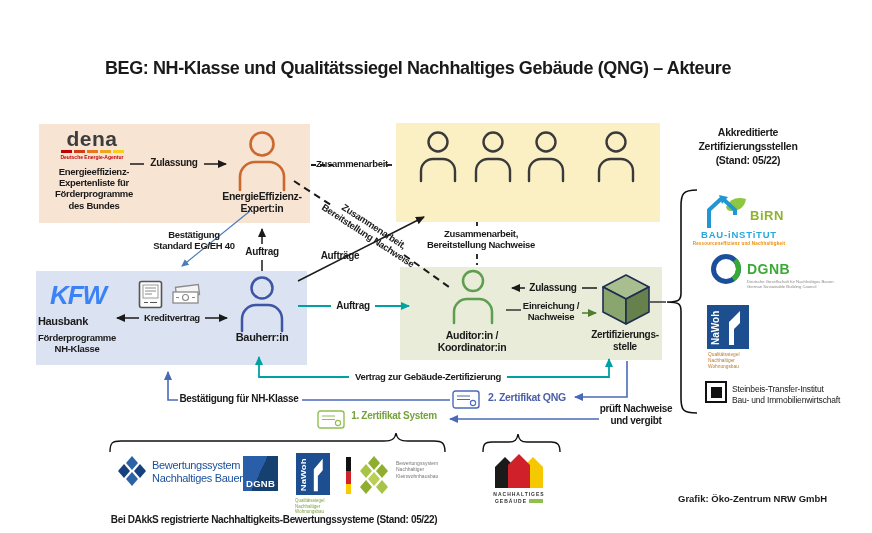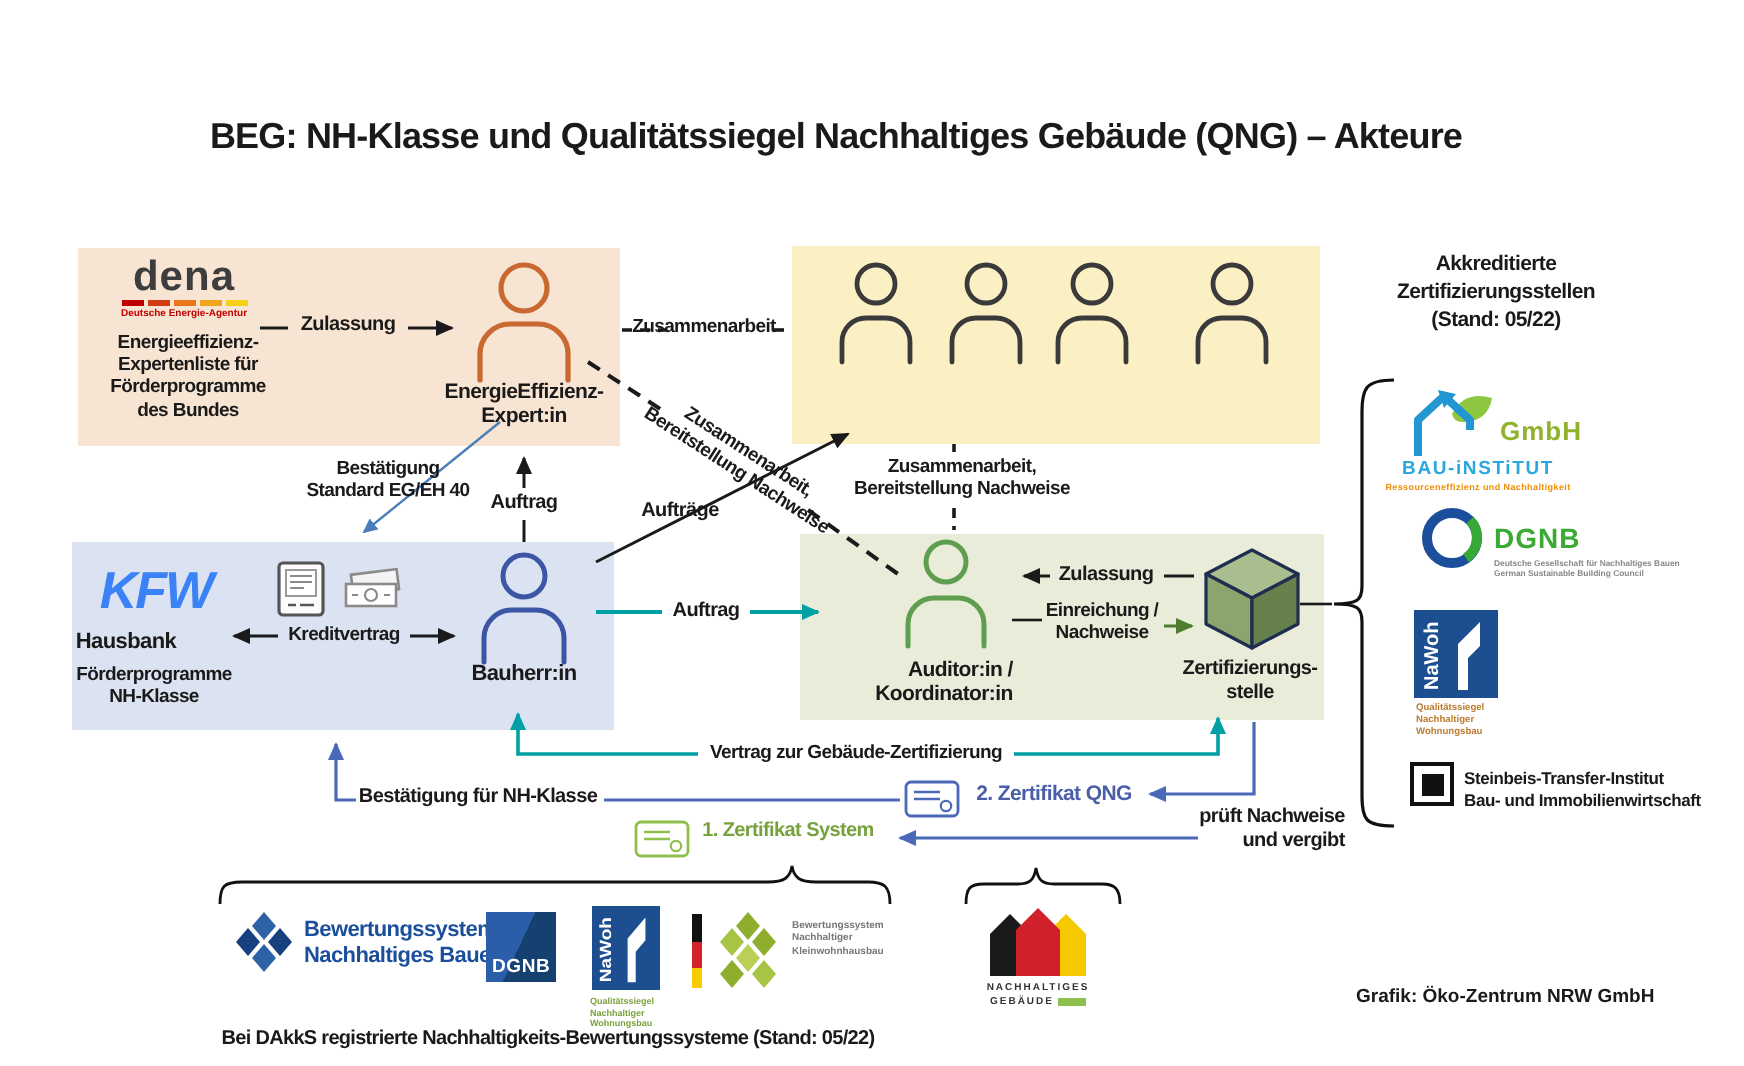--- a/index.html
+++ b/index.html
@@ -8,21 +8,21 @@
   .abs{position:absolute;}
   .box{position:absolute;}
   .lbl{position:absolute;font-weight:bold;white-space:pre-line;text-align:center;
        letter-spacing:-0.3px;line-height:1.18;transform:translateX(-50%);color:#1a1a1a;}
   .nowrap{white-space:nowrap;}
   svg{display:block;overflow:visible;}
   .person{fill:none;stroke-linecap:round;stroke-linejoin:round;}
   .title{position:absolute;left:418px;top:58px;transform:translateX(-50%);
          font-size:18px;font-weight:bold;letter-spacing:-0.4px;white-space:nowrap;}
   .overlay{position:absolute;left:0;top:0;pointer-events:none;}
-  .tiny{font-weight:bold;white-space:pre-line;line-height:1.25;}
+  .tiny{font-weight:normal;white-space:pre-line;line-height:1.25;}
 </style>
 </head>
 <body>
 
 <div id="stage">
 
   <div class="title">BEG: NH-Klasse und Qualitätssiegel Nachhaltiges Gebäude (QNG) – Akteure</div>
 
   <div class="box" style="left:39px;top:124px;width:271px;height:99px;background:#f8e4d2;"></div>
   <div class="box" style="left:396px;top:123px;width:264px;height:99px;background:#fbf0c4;"></div>
@@ -182,21 +182,21 @@
   <svg class="abs person" style="left:236px;top:276px;stroke:#3c55a4;" width="52" height="56" viewBox="0 0 52 56">
     <circle cx="26" cy="12" r="10.5" stroke-width="2.5"></circle>
     <path d="M6,55 V43 a14,14 0 0 1 14,-14 h12 a14,14 0 0 1 14,14 v12" stroke-width="2.5"></path>
   </svg>
   <div class="lbl" style="left:262px;top:331px;font-size:11px;">Bauherr:in</div>
 
   <svg class="abs person" style="left:449px;top:270px;stroke:#5f9e4e;" width="48" height="54" viewBox="0 0 48 54">
     <circle cx="24" cy="11" r="10" stroke-width="2.5"></circle>
     <path d="M5,53 V42 a13,13 0 0 1 13,-13 h12 a13,13 0 0 1 13,13 v11" stroke-width="2.5"></path>
   </svg>
-  <div class="lbl" style="left:472px;top:329px;font-size:10.5px;text-align:right;">Auditor:in /
+  <div class="lbl" style="left:472px;top:329px;font-size:10.5px;">Auditor:in /
 Koordinator:in</div>
 
   <svg class="abs" style="left:598px;top:272px;" width="56" height="54" viewBox="0 0 56 54">
     <polygon points="5,15 28,3 51,15 28,27" fill="#a9be8e" stroke="#1f2d50" stroke-width="1.6" stroke-linejoin="round"></polygon>
     <polygon points="5,15 28,27 28,52 5,40" fill="#8aa56d" stroke="#1f2d50" stroke-width="1.6" stroke-linejoin="round"></polygon>
     <polygon points="28,27 51,15 51,40 28,52" fill="#67814d" stroke="#1f2d50" stroke-width="1.6" stroke-linejoin="round"></polygon>
   </svg>
   <div class="lbl" style="left:625px;top:329px;font-size:10px;">Zertifizierungs-
 stelle</div>
 
@@ -212,21 +212,21 @@
 Bereitstellung Nachweise</div>
   <div class="lbl" style="left:172px;top:312px;font-size:9.5px;">Kreditvertrag</div>
   <div class="lbl" style="left:353px;top:300px;font-size:10px;">Auftrag</div>
   <div class="lbl" style="left:553px;top:282px;font-size:10px;">Zulassung</div>
   <div class="lbl" style="left:551px;top:300px;font-size:9.5px;">Einreichung /
 Nachweise</div>
   <div class="lbl nowrap" style="left:428px;top:371px;font-size:9.5px;">Vertrag zur Gebäude-Zertifizierung</div>
   <div class="lbl nowrap" style="left:239px;top:393px;font-size:10px;">Bestätigung für NH-Klasse</div>
   <div class="lbl nowrap" style="left:527px;top:391px;font-size:10.5px;color:#4a5fa8;">2. Zertifikat QNG</div>
   <div class="lbl nowrap" style="left:394px;top:410px;font-size:10px;color:#76a23c;">1. Zertifikat System</div>
-  <div class="lbl" style="left:636px;top:403px;font-size:10px;text-align:right;">prüft Nachweise
+  <div class="lbl" style="left:636px;top:403px;font-size:10px;">prüft Nachweise
 und vergibt</div>
 
   <svg class="abs" style="left:452px;top:390px;" width="28" height="19" viewBox="0 0 28 19">
     <rect x="1" y="1" width="26" height="17" rx="2.5" fill="#fff" stroke="#4a69b8" stroke-width="1.4"></rect>
     <path d="M5,6 H18 M5,9.5 H18" stroke="#4a69b8" stroke-width="1.2"></path>
     <circle cx="21" cy="13" r="2.6" fill="none" stroke="#4a69b8" stroke-width="1.1"></circle>
   </svg>
   <svg class="abs" style="left:317px;top:410px;" width="28" height="19" viewBox="0 0 28 19">
     <rect x="1" y="1" width="26" height="17" rx="2.5" fill="#fff" stroke="#8fbf4d" stroke-width="1.4"></rect>
     <path d="M5,6 H18 M5,9.5 H18" stroke="#8fbf4d" stroke-width="1.2"></path>
@@ -235,21 +235,21 @@
 
   <div class="lbl" style="left:748px;top:125px;font-size:10.5px;line-height:1.35;">Akkreditierte
 Zertifizierungsstellen
 (Stand: 05/22)</div>
 
   <svg class="abs" style="left:702px;top:194px;" width="46" height="36" viewBox="0 0 46 36">
     <path d="M24,13 Q30,1 44,5 Q42,17 29,17 Q25,17 24,13 Z" fill="#8dc63f"></path>
     <path d="M7,34 V16 L20,4 L33,16 V21" fill="none" stroke="#2196d3" stroke-width="4" stroke-linejoin="round"></path>
     <polygon points="17,1 26,3 20,10" fill="#2196d3"></polygon>
   </svg>
-  <div class="abs nowrap" style="left:750px;top:208px;font-size:13px;font-weight:bold;color:#8fb32c;letter-spacing:0.5px;">GmbH</div>
+  <div class="abs nowrap" style="left:750px;top:208px;font-size:13px;font-weight:bold;color:#8fb32c;letter-spacing:0.5px;">BiRN</div>
   <div class="lbl nowrap" style="left:739px;top:229px;font-size:9.5px;color:#29a8df;letter-spacing:0.8px;">BAU-iNSTiTUT</div>
   <div class="lbl nowrap" style="left:739px;top:241px;font-size:4.5px;color:#ef8d00;letter-spacing:0.2px;">Ressourceneffizienz und Nachhaltigkeit</div>
 
   <svg class="abs" style="left:708px;top:251px;" width="36" height="36" viewBox="0 0 36 36">
     <circle cx="18" cy="18" r="12.5" fill="none" stroke="#1b4f9c" stroke-width="5"></circle>
     <path d="M27,9 A12.5,12.5 0 0 1 25,28" fill="none" stroke="#37a936" stroke-width="5"></path>
   </svg>
   <div class="abs nowrap" style="left:747px;top:261px;font-size:14px;font-weight:bold;color:#3aaa35;letter-spacing:0.5px;">DGNB</div>
   <div class="abs tiny" style="left:747px;top:279px;font-size:4.2px;color:#888;">Deutsche Gesellschaft für Nachhaltiges Bauen
 German Sustainable Building Council</div>

